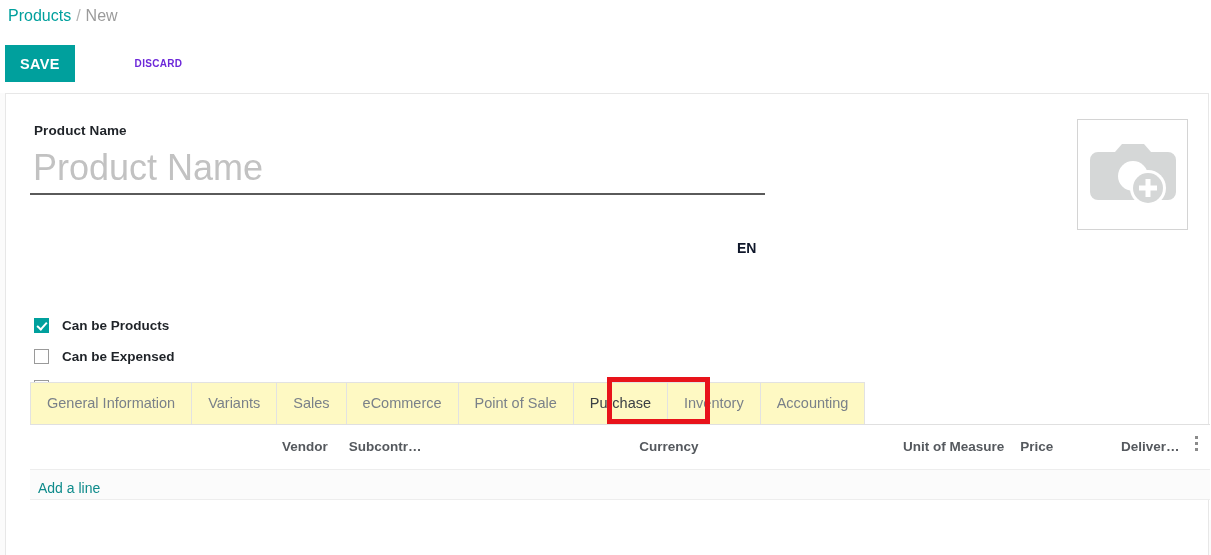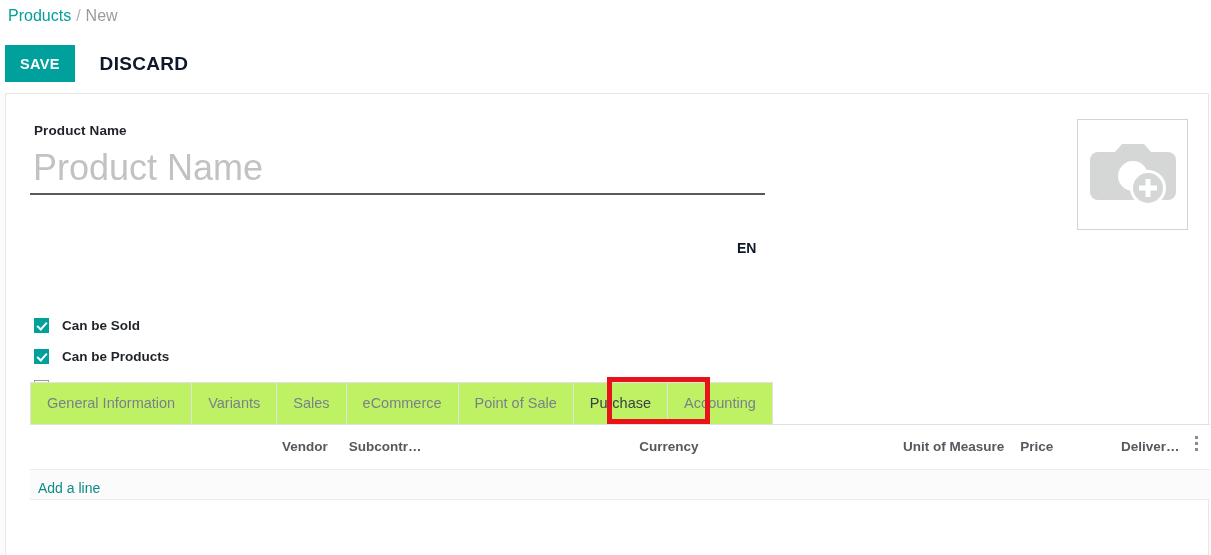--- a/index.html
+++ b/index.html
@@ -37,38 +37,39 @@
   }
 
   
   .actionbar {
     position: absolute;
     left: 5px;
     top: 45px;
     display: flex;
     align-items: stretch;
     height: 37px;
+    gap: 35px;
   }
   .btn-save {
     background: #00a09d;
     color: #ffffff;
     border: none;
     font-family: "Liberation Sans", sans-serif;
     font-size: 14.5px;
     font-weight: bold;
     letter-spacing: .3px;
     padding: 0 15px;
     cursor: pointer;
   }
   .btn-discard {
     background: transparent;
-    color: #0f172a;
+    color: #6d28d9;
     border: none;
     font-family: "Liberation Sans", sans-serif;
-    font-size: 19px;
+    font-size: 10px;
     font-weight: bold;
     letter-spacing: .3px;
     padding: 0 14px;
     margin-left: 11px;
     cursor: pointer;
   }
 
   
   .sheet {
     position: absolute;
@@ -202,21 +203,21 @@
     border-bottom: 1px solid #e0e0e0;
     width: 1180px;
     box-sizing: border-box;
   }
   .tab {
     font-size: 14.5px;
     color: #7a8189;
     padding: 10px 16px 11px 16px;
     border: 1px solid #e2e2e2;
     border-bottom: none;
-    background: #bef264;
+    background: #fef9c3;
     margin-right: -1px;
     white-space: nowrap;
     cursor: pointer;
     line-height: 20px;
   }
   .tab.active {
     color: #3b4045;
   }
   .tabs-filler {
     flex: 1;
@@ -326,24 +327,20 @@
   <div class="name-block">
     <div class="field-label">Product Name</div>
     <div class="name-input-wrap">
       <input class="name-input" type="text" value="" placeholder="Product Name" style="">
     </div>
   </div>
   <div class="lang-badge">EN</div>
 
   <div class="check-list">
 
-    <div class="check-row">
-      <span class="cbox on"></span>
-      <span class="check-label">Can be Sold</span>
-    </div>
 
     <div class="check-row">
       <span class="cbox on"></span>
       <span class="check-label">Can be Products</span>
     </div>
 
     <div class="check-row">
       <span class="cbox off"></span>
       <span class="check-label">Can be Expensed</span>
     </div>
@@ -373,20 +370,21 @@
     </span>
   </div>
 
   <div class="tabs">
     <div class="tab">General Information</div>
     <div class="tab">Variants</div>
     <div class="tab">Sales</div>
     <div class="tab">eCommerce</div>
     <div class="tab">Point of Sale</div>
     <div class="tab active">Purchase</div>
+    <div class="tab">Inventory</div>
     <div class="tab">Accounting</div>
     <div class="tabs-filler"></div>
   </div>
 
   <table class="line-table">
     <colgroup>
       <col style="width:300px">
       <col style="width:92px">
       <col style="width:272px">
       <col style="width:300px">

